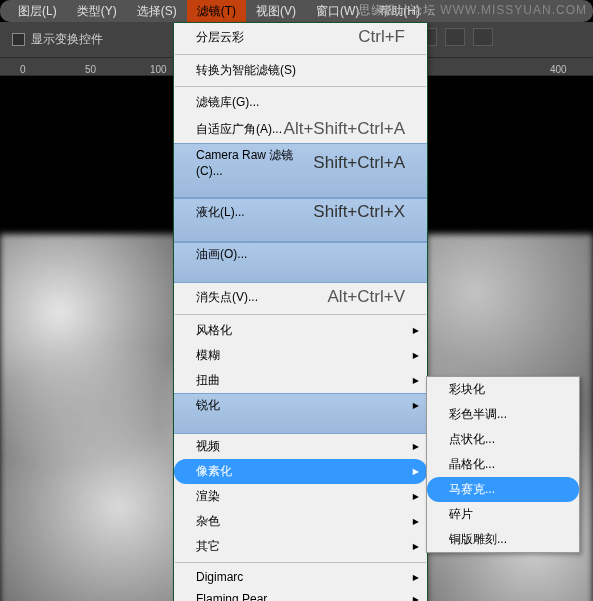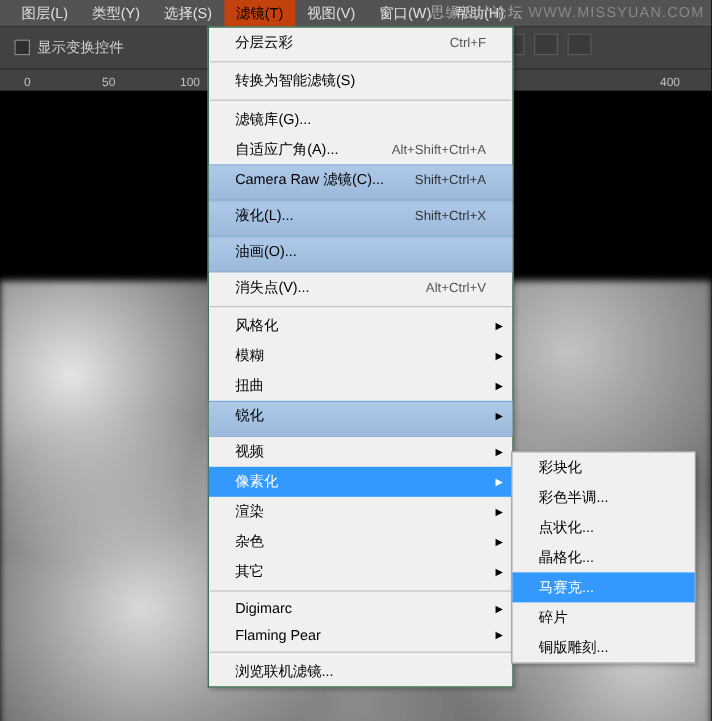--- a/index.html
+++ b/index.html
@@ -1,18 +1,18 @@
 <!DOCTYPE html>
 <html><head>
 <meta charset="utf-8">
 <style>
 * { margin: 0; padding: 0; box-sizing: border-box; font-family: "Microsoft YaHei", sans-serif; font-size: 12px; }
 body { background: #000; width: 593px; height: 601px; overflow: hidden; position: relative; }
 
-.menubar { background: #535353; height: 22px; display: flex; align-items: center; padding-left: 8px; }
+.menubar { background: #535353; height: 22px; display: flex; align-items: center; padding-left: 8px; border-radius: 10px; }
 .menubar-item { color: #e0e0e0; padding: 3px 10px; cursor: default; }
 .menubar-item.active { background: #c2410c; color: #000; }
 
 .toolbar { background: #424242; height: 36px; display: flex; align-items: center; padding-left: 12px; border-bottom: 1px solid #2a2a2a; }
 .checkbox-wrap { display: flex; align-items: center; gap: 6px; }
 .checkbox { width: 13px; height: 13px; border: 1px solid #8a8a8a; background: #2e2e2e; }
 .checkbox-label { color: #d0d0d0; }
 .tool-icons { position: absolute; right: 100px; top: 28px; display: flex; gap: 8px; }
 .tool-icon { width: 20px; height: 18px; border: 1px solid #5a5a5a; background: #3a3a3a; }
 
@@ -27,25 +27,25 @@
   radial-gradient(circle at 70% 60%, #a0a0a0 0%, transparent 25%),
   radial-gradient(circle at 20% 70%, #c0c0c0 0%, transparent 30%),
   radial-gradient(circle at 90% 80%, #b8b8b8 0%, transparent 25%),
   radial-gradient(circle at 50% 90%, #888 0%, transparent 30%),
   #707070;
   filter: blur(3px) contrast(1.4);
 }
 
 .dropdown { position: absolute; top: 22px; left: 173px; width: 255px; background: #f0f0f0; border: 1px solid #14532d; box-shadow: 2px 2px 4px rgba(0,0,0,0.3); }
 .menu-item { display: flex; justify-content: space-between; align-items: center; padding: 4px 22px 4px 22px; color: #000; cursor: default; position: relative; }
-.menu-item.highlighted { background: linear-gradient(#aec9e8, #9cb9dc); border-top: 1px solid #7da4d0; border-bottom: 1px solid #7da4d0; padding-top: 3px; padding-bottom: 8px; }
-.menu-item.selected { background: #3399ff; color: #fff; }
+.menu-item.highlighted { background: linear-gradient(#aec9e8, #9cb9dc); border-top: 1px solid #7da4d0; border-bottom: 1px solid #7da4d0; padding-top: 3px; padding-bottom: 19px; }
+.menu-item.selected { background: #3399ff; color: #fff; border-radius: 12px; }
 .menu-item.hassubmenu::after { content: "▶"; font-size: 8px; position: absolute; right: 8px; }
 .menu-sep { height: 1px; background: #c0c0c0; margin: 3px 1px; }
-.shortcut { color: #555; font-size: 11px; }
+.shortcut { color: #555; font-size: 17px; }
 .menu-item.highlighted .shortcut { color: #333; }
 
 .submenu { position: absolute; top: 376px; left: 426px; width: 154px; background: #f0f0f0; border: 1px solid #9a9a9a; box-shadow: 2px 2px 4px rgba(0,0,0,0.3); }
 
 .watermark { position: absolute; top: 2px; right: 6px; color: #888; font-size: 11px; letter-spacing: 1px; margin-left: 40px; }
 .watermark .cn { color: #aaa; }
 </style>
 </head>
 <body>
 

